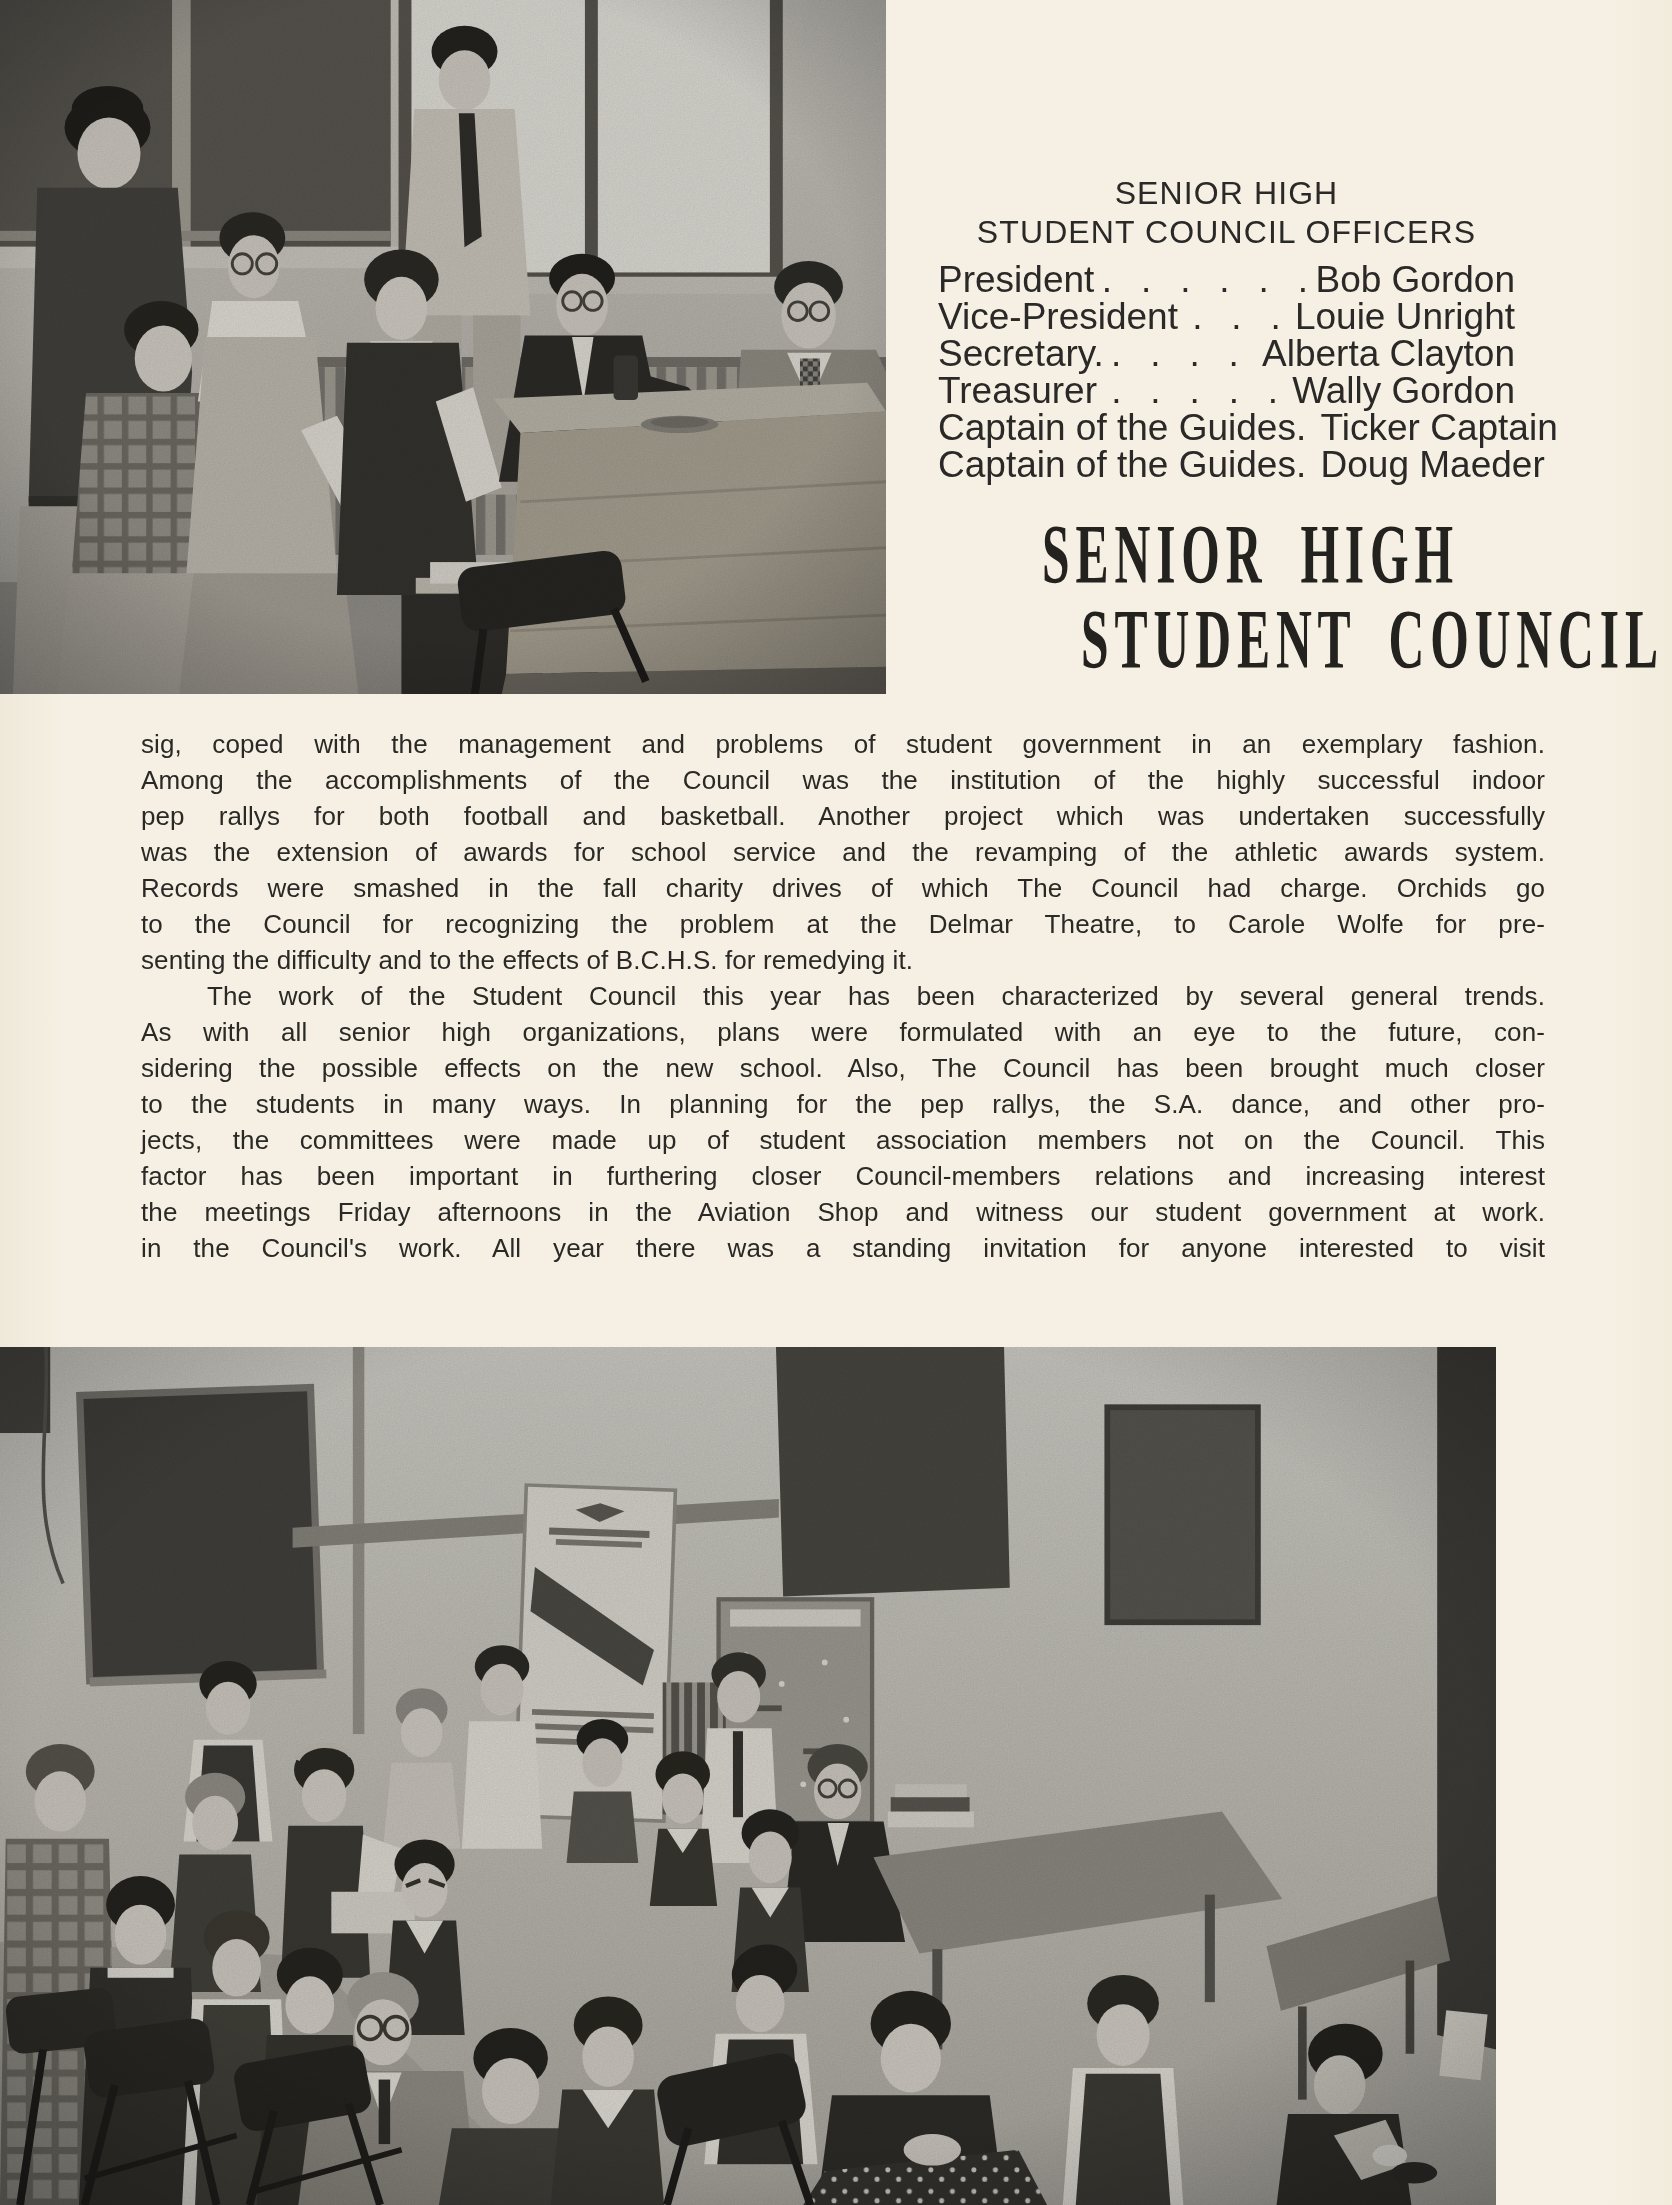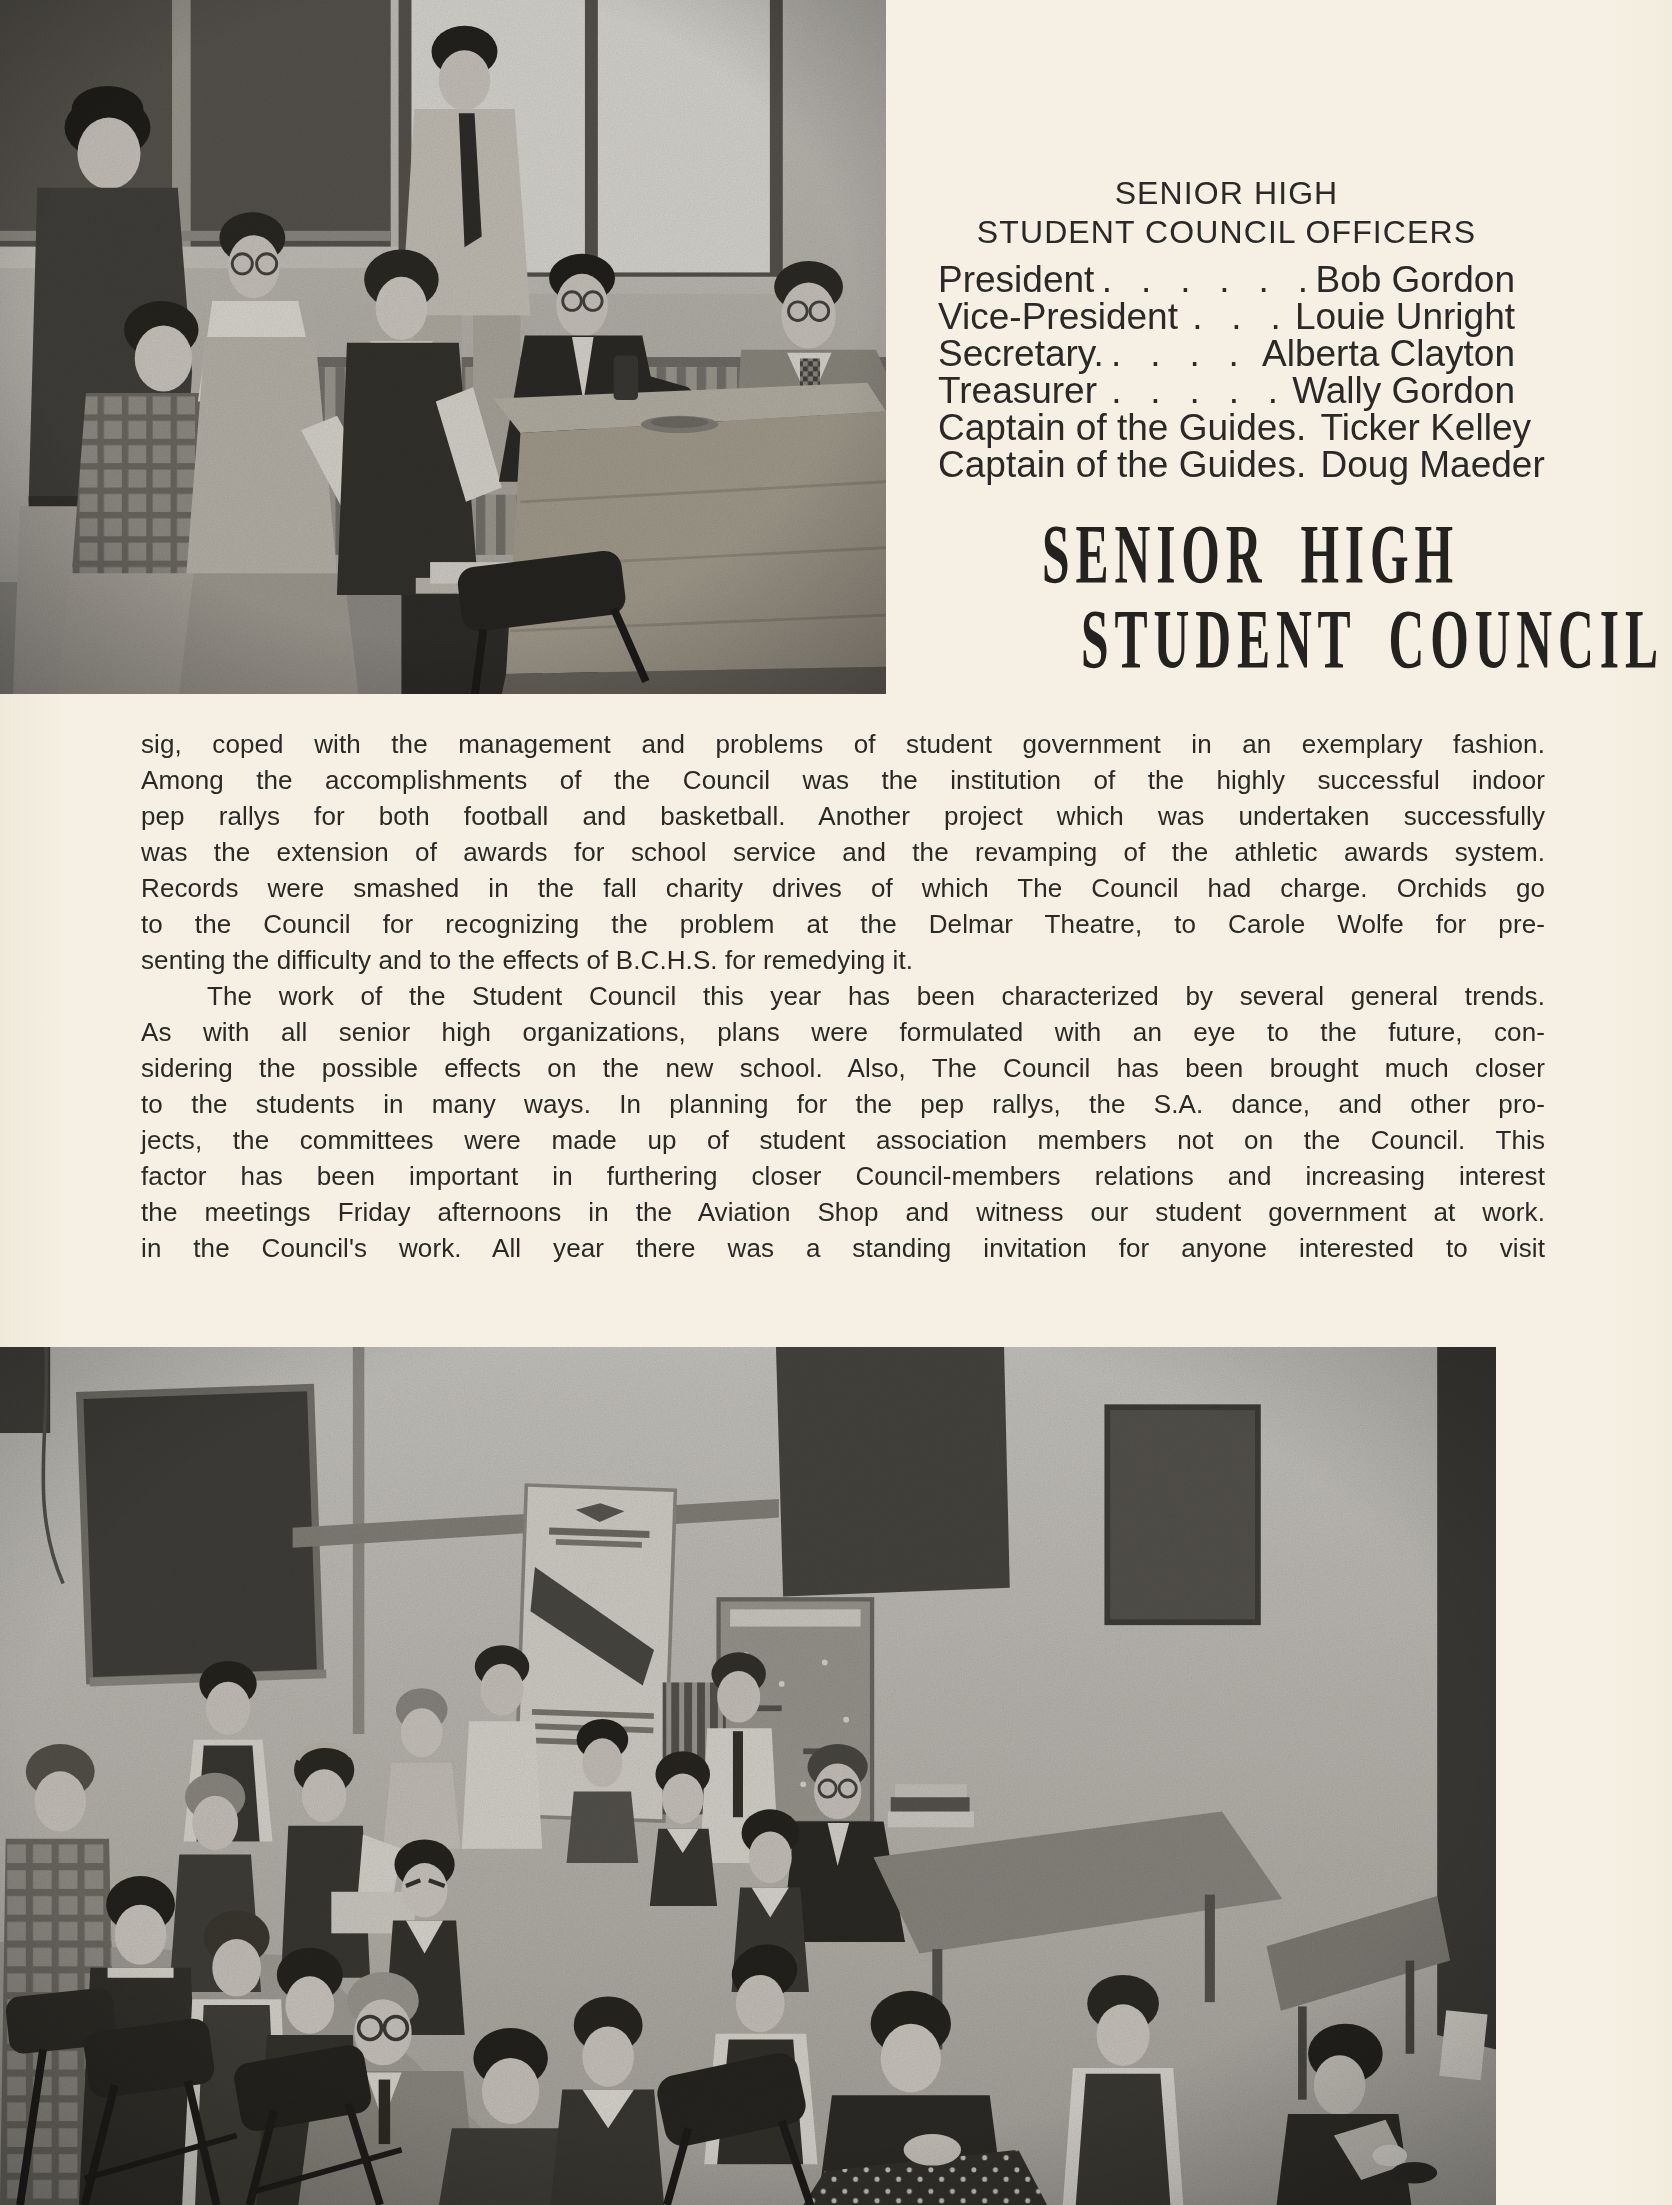--- a/index.html
+++ b/index.html
@@ -215,21 +215,21 @@
         <span class="name">Alberta Clayton</span>
       </div>
       <div class="row">
         <span class="role">Treasurer</span>
         <span class="leader">. . . . .</span>
         <span class="name">Wally Gordon</span>
       </div>
       <div class="row">
         <span class="role">Captain of the Guides.</span>
         <span class="leader"></span>
-        <span class="name">Ticker Kelley</span>
+        <span class="name">Ticker Captain</span>
       </div>
       <div class="row">
         <span class="role">Captain of the Guides.</span>
         <span class="leader"></span>
         <span class="name">Doug Maeder</span>
       </div>
     </div>
   </div>
 
   <div class="display-title">

